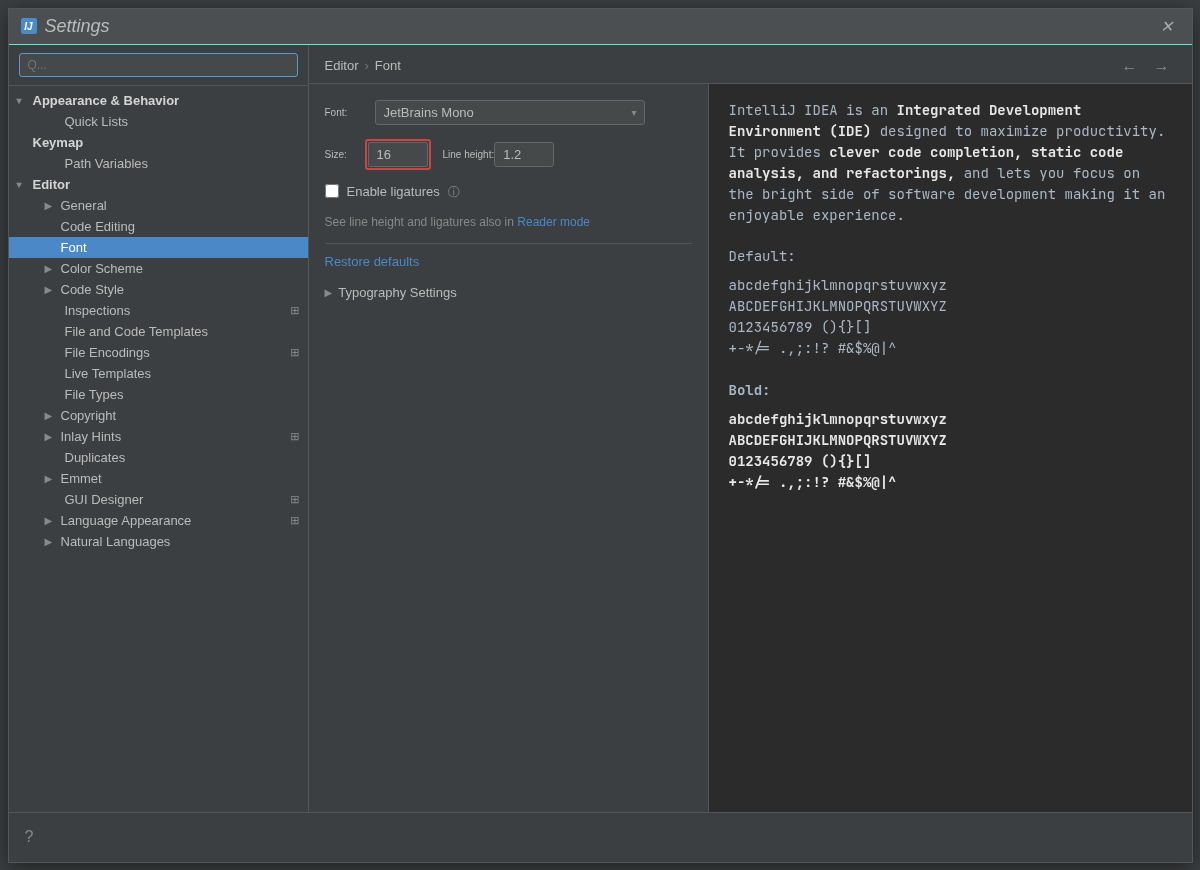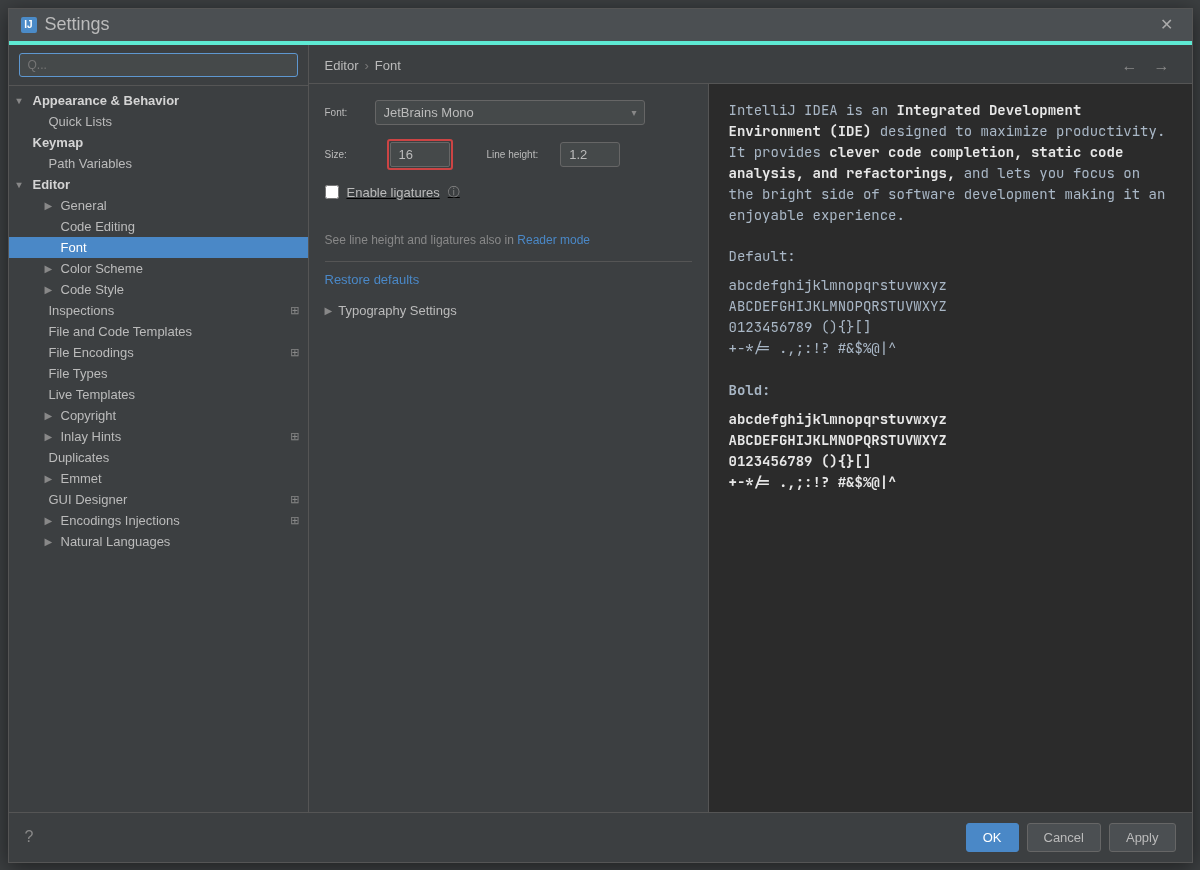--- a/index.html
+++ b/index.html
@@ -23,22 +23,23 @@
       flex-direction: column;
       box-shadow: 0 4px 20px rgba(0,0,0,0.5);
     }
 
     .title-bar {
       background: #4b4f52;
       height: 36px;
       display: flex;
       align-items: center;
       padding: 0 12px;
-      border-bottom: 4px solid #5eead4;
+      border-bottom: 1px solid #5eead4;
       flex-shrink: 0;
+      font-style: italic;
     }
 
     .title-bar-icon {
       width: 16px;
       height: 16px;
       margin-right: 8px;
       background: #4b8bc8;
       border-radius: 2px;
       display: flex;
       align-items: center;
@@ -115,21 +116,21 @@
       color: white;
     }
 
     .tree-item.category {
       color: #d4d4d4;
       font-weight: bold;
       padding-left: 8px;
     }
 
     .tree-item.level1 {
-      padding-left: 24px;
+      padding-left: 40px;
     }
 
     .tree-item.level2 {
       padding-left: 36px;
     }
 
     .tree-arrow {
       width: 12px;
       margin-right: 4px;
       font-size: 10px;
@@ -241,21 +242,21 @@
       transform: translateY(-50%);
       color: #888;
       font-size: 10px;
       pointer-events: none;
     }
 
     .size-row {
       display: flex;
       align-items: center;
       margin-bottom: 14px;
-      gap: 22px;
+      gap: 0;
     }
 
     .size-input-wrapper {
       border: 2px solid #cc4444;
       border-radius: 3px;
       padding: 1px;
     }
 
     .size-input {
       background: #45494a;
@@ -274,24 +275,23 @@
       border-radius: 3px;
       color: #bbb;
       font-size: 13px;
       padding: 4px 8px;
       width: 60px;
       outline: none;
     }
 
     .checkbox-row {
       display: flex;
-      align-items: center;
-      margin-bottom: 32px;
+      align-items: flex-start;
+      margin-bottom: 14px;
       gap: 8px;
-      text-decoration: underline;
     }
 
     .checkbox {
       width: 14px;
       height: 14px;
       accent-color: #4a88c7;
       cursor: pointer;
     }
 
     .checkbox-label {
@@ -514,25 +514,25 @@
           <span class="tree-arrow"></span>
           <span>File and Code Templates</span>
         </div>
         <div class="tree-item level1">
           <span class="tree-arrow"></span>
           <span>File Encodings</span>
           <span class="tree-icon-right">⊞</span>
         </div>
         <div class="tree-item level1">
           <span class="tree-arrow"></span>
+          <span>Live Templates</span>
+        </div>
+        <div class="tree-item level1">
+          <span class="tree-arrow"></span>
           <span>File Types</span>
-        </div>
-        <div class="tree-item level1">
-          <span class="tree-arrow"></span>
-          <span>Live Templates</span>
         </div>
         <div class="tree-item level2">
           <span class="tree-arrow">▶</span>
           <span>Copyright</span>
         </div>
         <div class="tree-item level2">
           <span class="tree-arrow">▶</span>
           <span>Inlay Hints</span>
           <span class="tree-icon-right">⊞</span>
         </div>
@@ -544,21 +544,21 @@
           <span class="tree-arrow">▶</span>
           <span>Emmet</span>
         </div>
         <div class="tree-item level1">
           <span class="tree-arrow"></span>
           <span>GUI Designer</span>
           <span class="tree-icon-right">⊞</span>
         </div>
         <div class="tree-item level2">
           <span class="tree-arrow">▶</span>
-          <span>Encodings Injections</span>
+          <span>Language Appearance</span>
           <span class="tree-icon-right">⊞</span>
         </div>
         <div class="tree-item level2">
           <span class="tree-arrow">▶</span>
           <span>Natural Languages</span>
         </div>
       </div>
     </div>
 
     <div class="main-content">
@@ -645,19 +645,14 @@
             <div class="preview-bold">  +-*/= .,;:!? #&amp;$%@|^</div>
           </div>
 
         </div>
       </div>
     </div>
   </div>
 
   <div class="footer">
     <span class="footer-left">?</span>
-    <div class="footer-right">
-      <button class="btn btn-ok">OK</button>
-      <button class="btn btn-cancel">Cancel</button>
-      <button class="btn btn-apply">Apply</button>
-    </div>
   </div>
 </div>
 
 </body></html>

